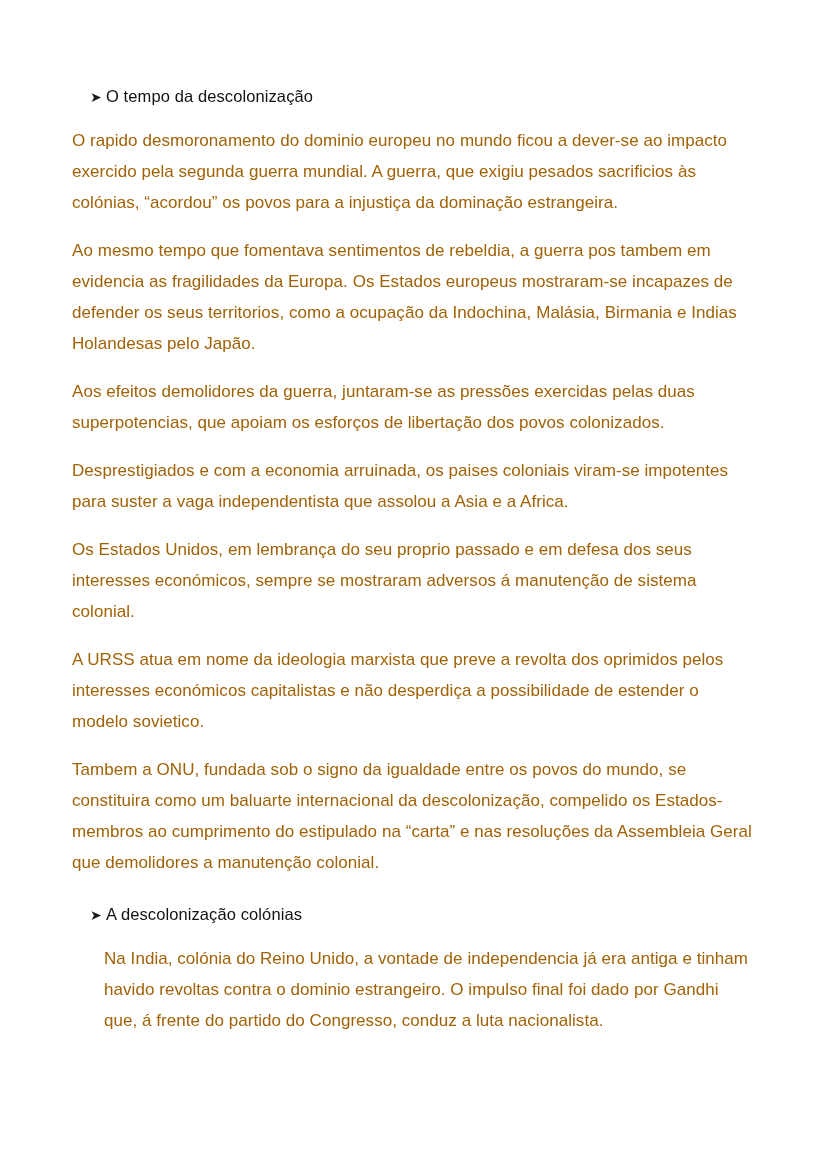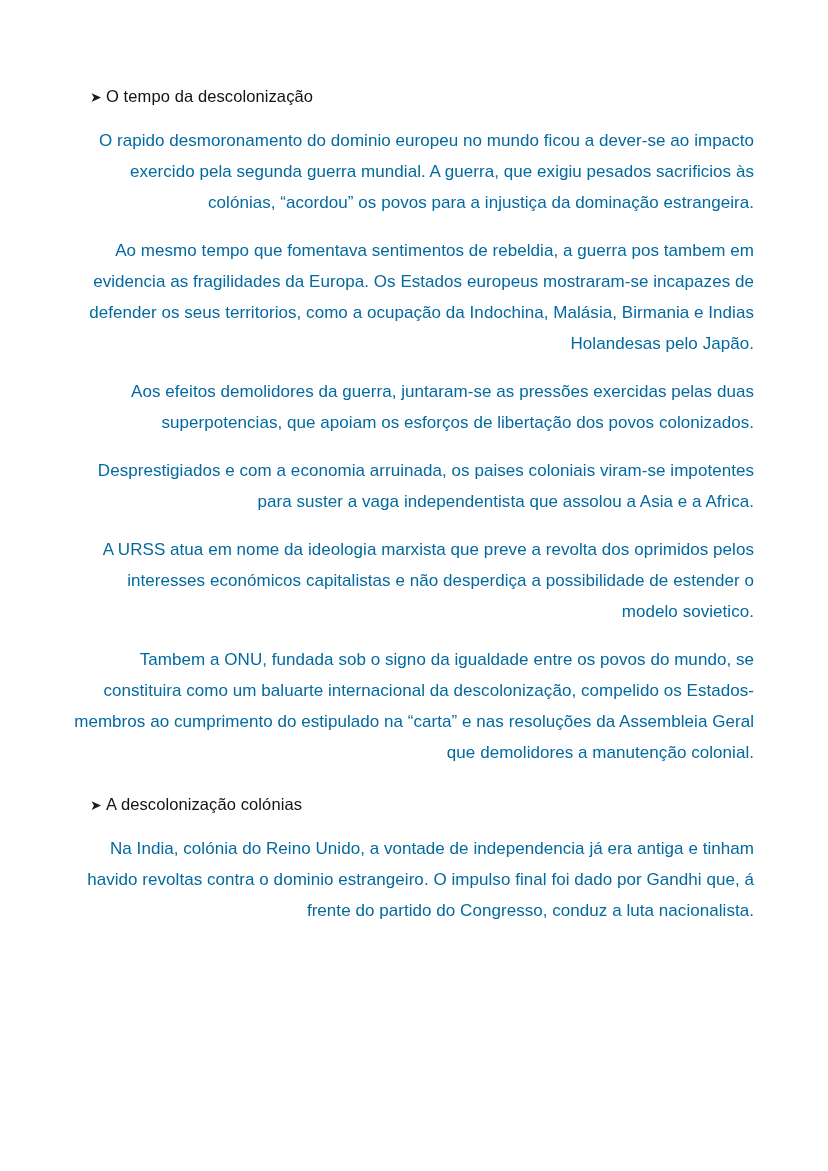--- a/index.html
+++ b/index.html
@@ -47,43 +47,45 @@
     font-size: 16.5px;
     font-weight: normal;
     line-height: 21px;
     letter-spacing: 0.1px;
     color: #121217;
   }
   p.para {
     margin: 0 0 17px 0;
     font-size: 17px;
     line-height: 31px;
-    color: #0369a1;
+    color: #a16207;
     letter-spacing: 0.05px;
-    text-align: right;
+    text-align: left;
   }
   p.para:last-child {
     margin-bottom: 0;
+    margin-left: 32px;
   }
 </style>
 </head>
 <body>
 
 <div class="page">
   <div class="content">
 
     <div class="heading">
       <span class="bullet-icon">➤</span>
       <span class="heading-text">O tempo da descolonização</span>
     </div>
 
     <p class="para">O rapido desmoronamento do dominio europeu no mundo ficou a dever-se ao impacto exercido pela segunda guerra mundial. A guerra, que exigiu pesados sacrificios às colónias, “acordou” os povos para a injustiça da dominação estrangeira.</p>
     <p class="para">Ao mesmo tempo que fomentava sentimentos de rebeldia, a guerra pos tambem em evidencia as fragilidades da Europa. Os Estados europeus mostraram-se incapazes de defender os seus territorios, como a ocupação da Indochina, Malásia, Birmania e Indias Holandesas pelo Japão.</p>
     <p class="para">Aos efeitos demolidores da guerra, juntaram-se as pressões exercidas pelas duas superpotencias, que apoiam os esforços de libertação dos povos colonizados.</p>
     <p class="para">Desprestigiados e com a economia arruinada, os paises coloniais viram-se impotentes para suster a vaga independentista que assolou a Asia e a Africa.</p>
+    <p class="para">Os Estados Unidos, em lembrança do seu proprio passado e em defesa dos seus interesses económicos, sempre se mostraram adversos á manutenção de sistema colonial.</p>
     <p class="para">A URSS atua em nome da ideologia marxista que preve a revolta dos oprimidos pelos interesses económicos capitalistas e não desperdiça a possibilidade de estender o modelo sovietico.</p>
     <p class="para">Tambem a ONU, fundada sob o signo da igualdade entre os povos do mundo, se constituira como um baluarte internacional da descolonização, compelido os Estados-membros ao cumprimento do estipulado na “carta” e nas resoluções da Assembleia Geral que demolidores a manutenção colonial.</p>
 
     <div class="heading second">
       <span class="bullet-icon">➤</span>
       <span class="heading-text">A descolonização colónias</span>
     </div>
 
     <p class="para">Na India, colónia do Reino Unido, a vontade de independencia já era antiga e tinham havido revoltas contra o dominio estrangeiro. O impulso final foi dado por Gandhi que, á frente do partido do Congresso, conduz a luta nacionalista.</p>
 

